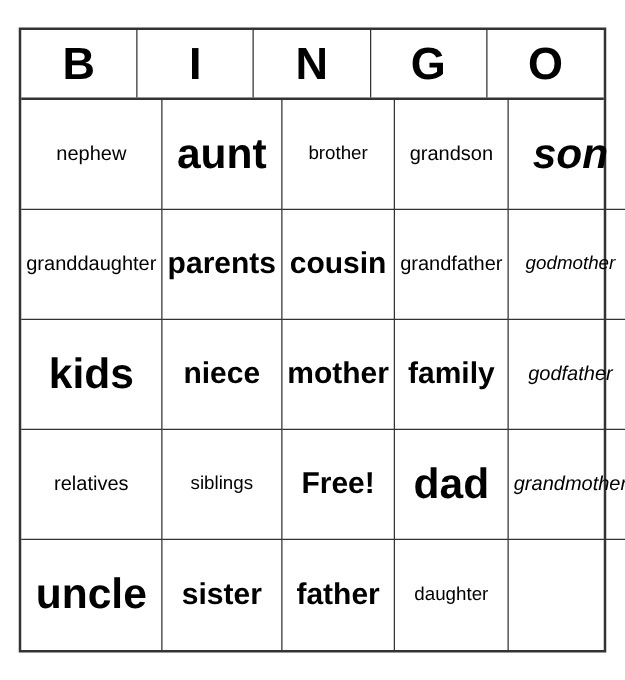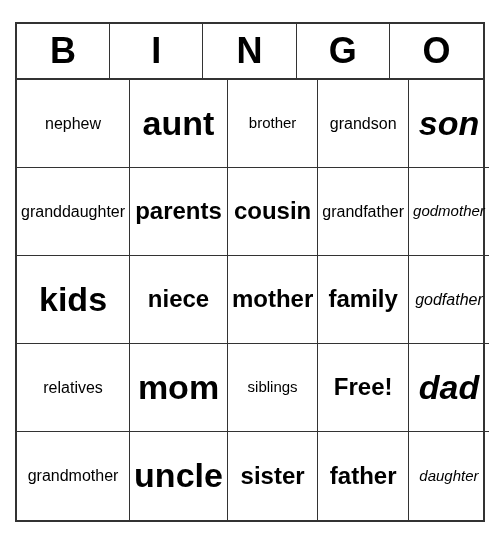--- a/index.html
+++ b/index.html
@@ -145,23 +145,20 @@
       <div class="bingo-cell">
         <span class="size-large">family</span>
       </div>
       <div class="bingo-cell">
         <span class="size-small">godfather</span>
       </div>
       <div class="bingo-cell">
         <span class="size-small">relatives</span>
       </div>
       <div class="bingo-cell">
-        <span class="size-xlarge">mom</span>
-      </div>
-      <div class="bingo-cell">
         <span class="size-medium">siblings</span>
       </div>
       <div class="bingo-cell">
         <span class="size-large">Free!</span>
       </div>
       <div class="bingo-cell">
         <span class="size-xlarge">dad</span>
       </div>
       <div class="bingo-cell">
         <span class="size-small">grandmother</span>

